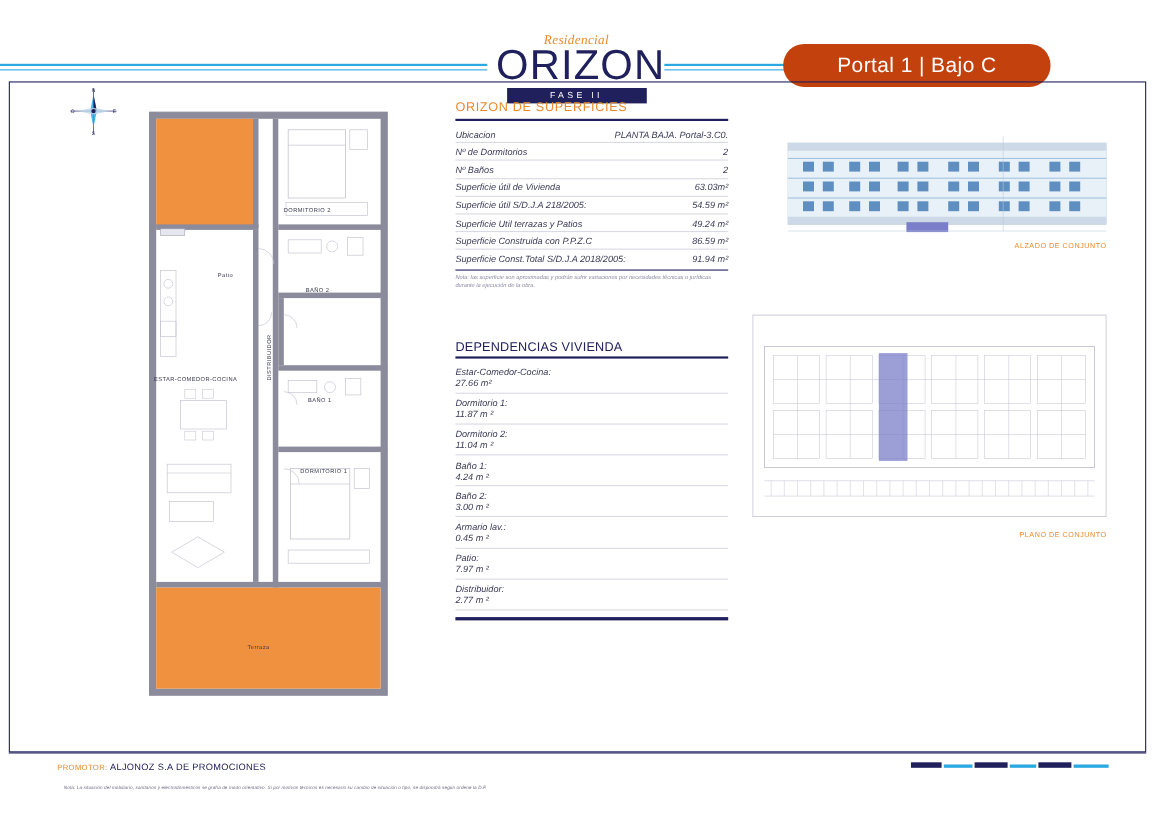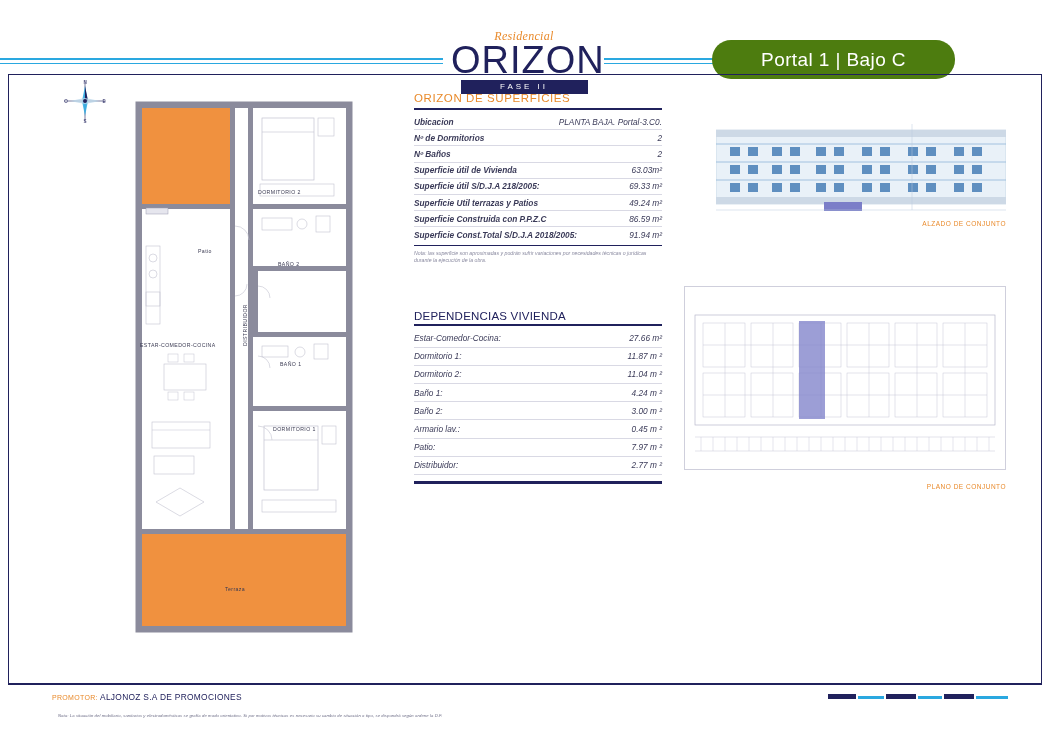--- a/index.html
+++ b/index.html
@@ -49,21 +49,21 @@
   .rule-left, .rule-right {
     position:absolute; height:2px; background:#2aa8e0;
   }
   .rule-left { left:0; top:58px; width:443px; }
   .rule-left.thin { top:63px; height:1px; background:#2aa8e0; width:443px; }
   .rule-right { left:604px; top:58px; width:110px; }
   .rule-right.thin { top:63px; height:1px; width:110px; }
 
   .portal-pill {
     position:absolute; left:712px; top:40px; width:243px; height:39px;
-    background:#4d7c0f; border-radius:19px;
+    background:#c2410c; border-radius:19px;
     color:#ffffff; font-size:19px; letter-spacing:.4px;
     display:flex; align-items:center; justify-content:center;
   }
 
   
   .frame {
     position:absolute; left:8px; top:74px; width:1034px; height:610px;
     border:1px solid #20215c;
   }
 
@@ -91,33 +91,33 @@
     color:#20215c; font-size:11.5px; letter-spacing:.2px; padding-bottom:2px;
   }
   .hr-navy { height:1px; background:#20215c; margin:2px 0 4px; }
   .hr-navy.thick { height:2px; }
   .row {
     display:flex; justify-content:space-between; align-items:baseline;
     font-size:8.3px; color:#3a3a58; padding:2.6px 0;
     border-bottom:1px solid #d9d9e4;
     font-style: italic;
   }
-  .row .lab { font-style: italic; font-weight: bold; }
+  .row .lab { font-style: italic; }
   .row .val { font-style: italic; color:#3a3a58; }
   .row.nb { border-bottom:none; }
   .note {
     font-size:5.2px; font-style:italic; color:#8a8aa0; line-height:7px;
     margin-top:3px;
   }
   .sec2 { margin-top:46px; }
   .dep-title { color:#20215c; font-size:11.5px; letter-spacing:.2px;margin-top:14px; }
   .dep-row {
     display:flex; justify-content:space-between; align-items:baseline;
     font-size:8.3px; color:#3a3a58; padding:3.6px 0;
-    border-bottom:1px solid #d9d9e4; font-style:italic;
+    border-bottom:1px solid #d9d9e4; font-style:italic;flex-direction:column;
   }
   .dep-end { height:3px; background:#20215c; margin-top:6px; }
 
   
   .alzado { position:absolute; left:716px; top:122px; width:290px; height:95px; }
   .alzado-cap, .plano-cap {
     position:absolute; color:#e98a2b; font-size:6.5px; letter-spacing:.5px;
     text-align:right; width:290px; left:716px;
   }
   .alzado-cap { top:220px; }
@@ -268,21 +268,21 @@
   <div class="row">
     <span class="lab">Nº Baños</span>
     <span class="val">2</span>
   </div>
   <div class="row">
     <span class="lab">Superficie útil de Vivienda</span>
     <span class="val">63.03m²</span>
   </div>
   <div class="row">
     <span class="lab">Superficie útil S/D.J.A 218/2005:</span>
-    <span class="val">69.33 m²</span>
+    <span class="val">54.59 m²</span>
   </div>
   <div class="row">
     <span class="lab">Superficie Util terrazas y Patios</span>
     <span class="val">49.24 m²</span>
   </div>
   <div class="row">
     <span class="lab">Superficie Construida con P.P.Z.C</span>
     <span class="val">86.59 m²</span>
   </div>
   <div class="row nb">

